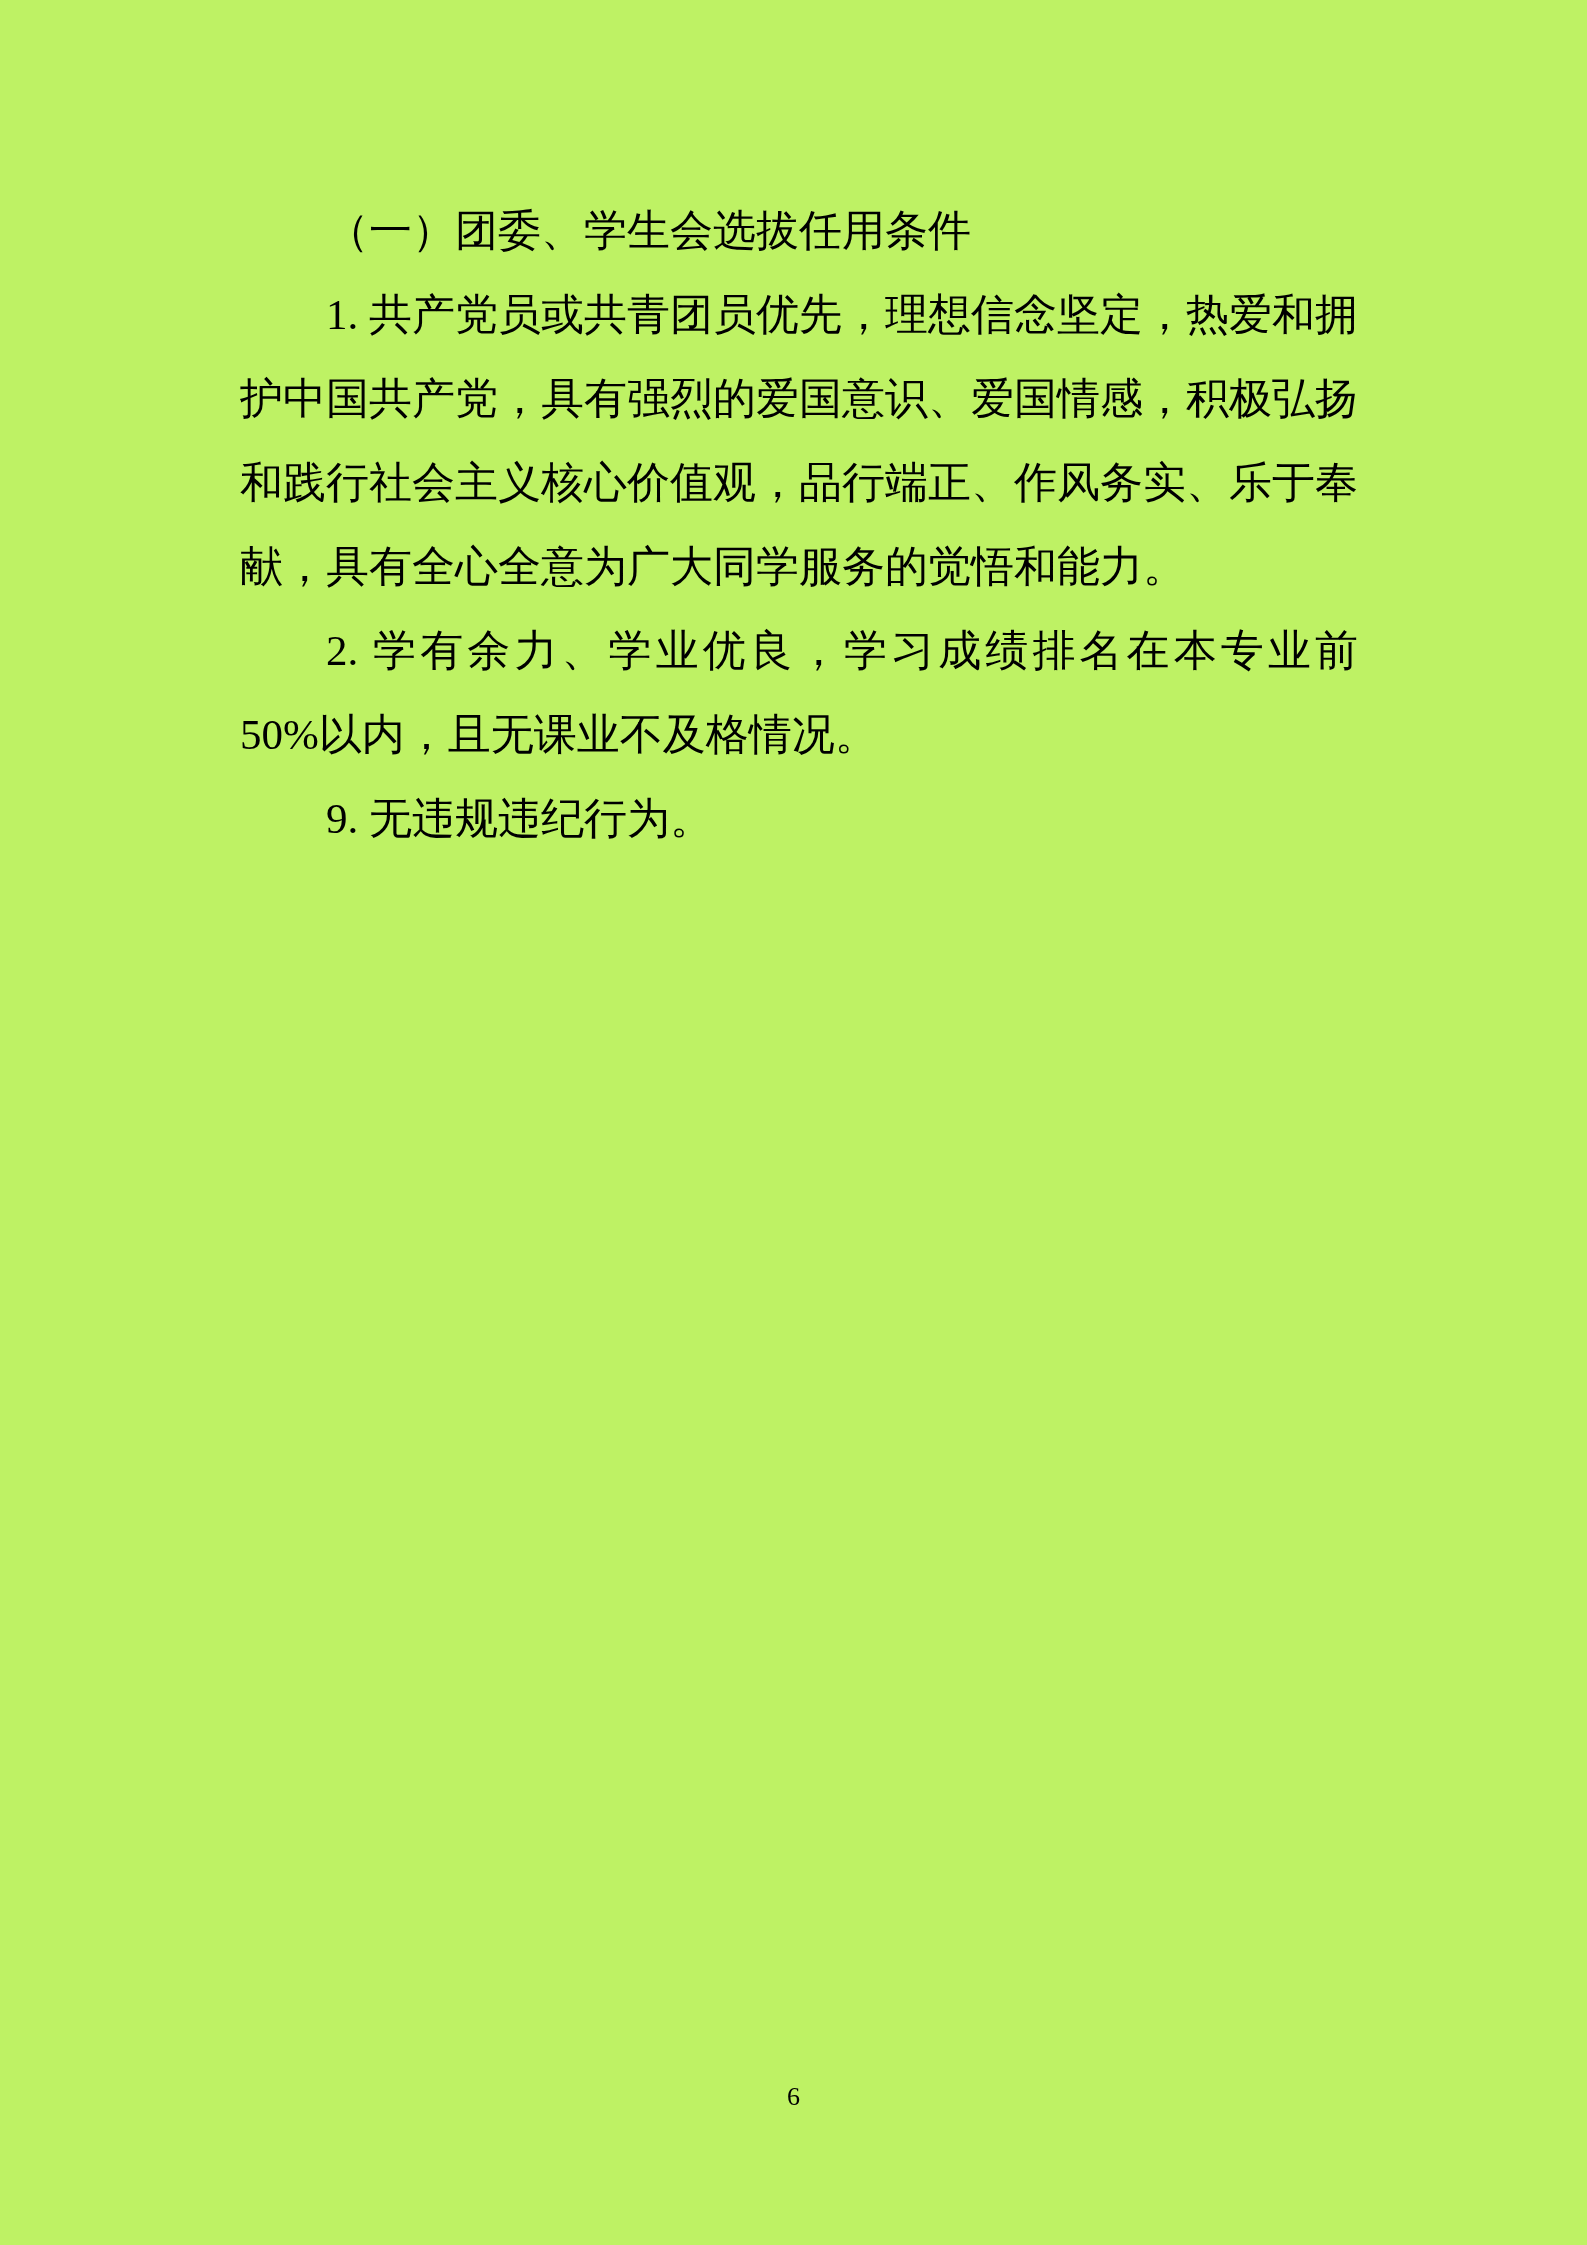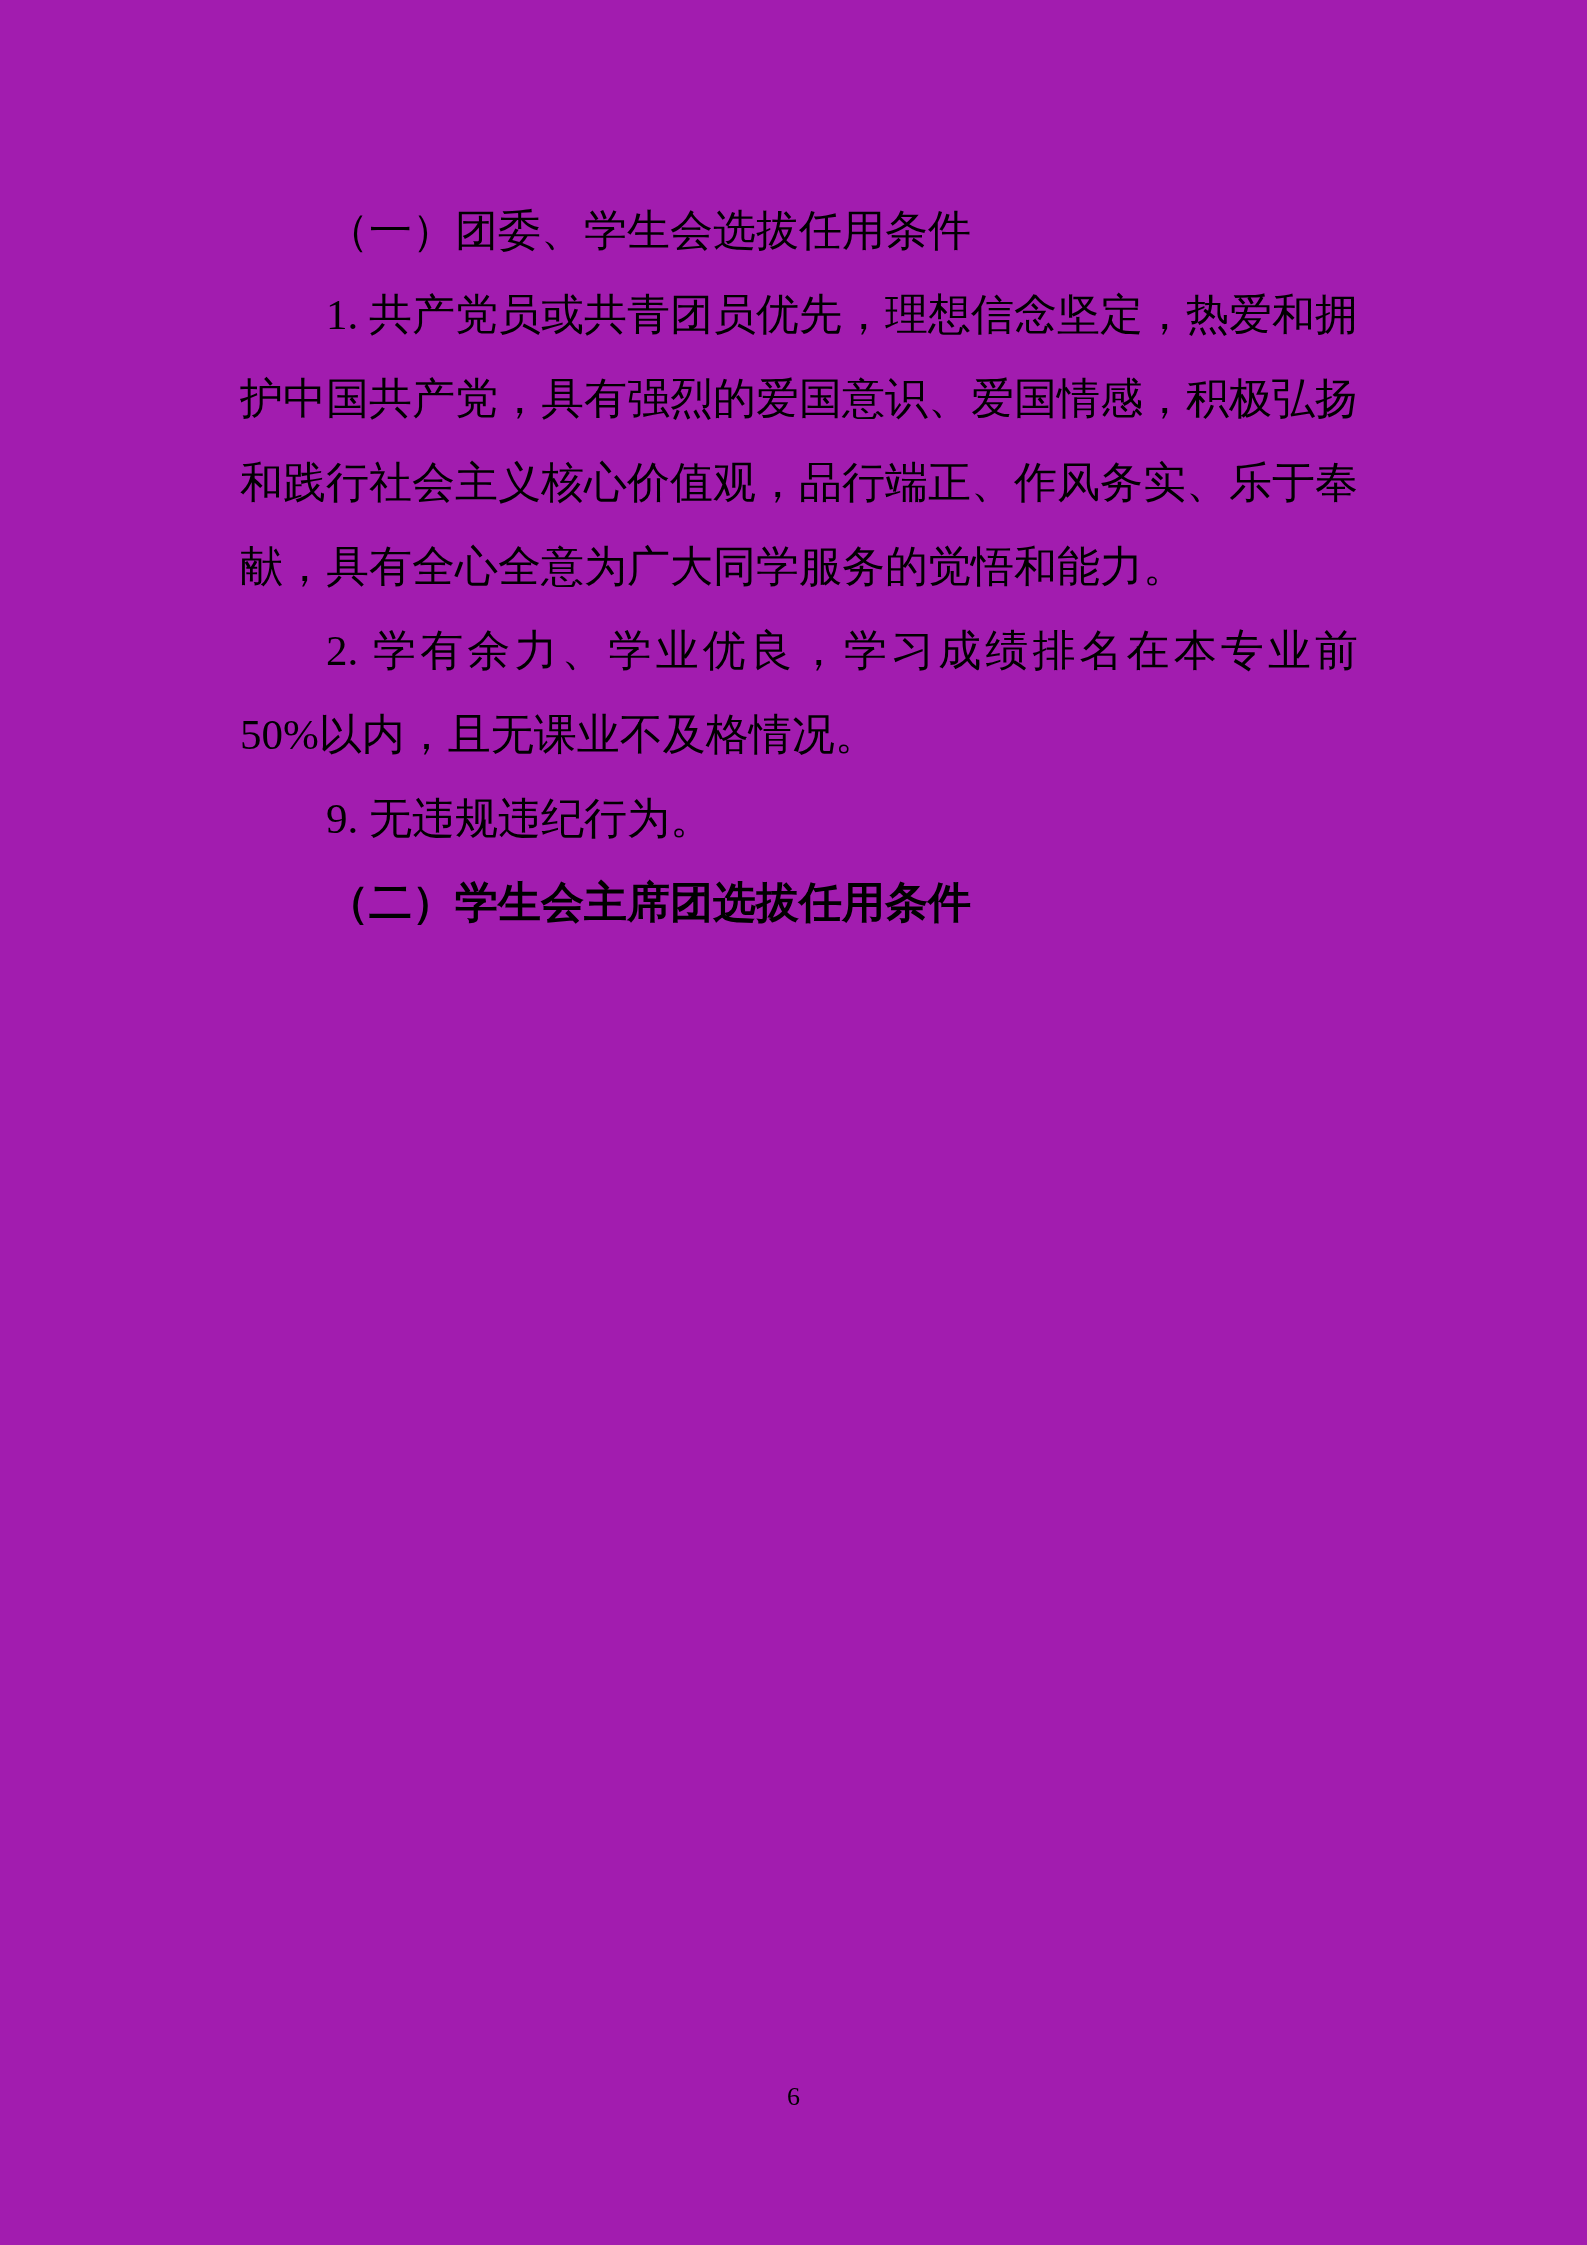--- a/index.html
+++ b/index.html
@@ -4,21 +4,21 @@
 <style>
   html, body {
     margin: 0;
     padding: 0;
     background: #ffffff;
   }
   .page {
     position: relative;
     width: 1587px;
     height: 2245px;
-    background: #a21caf;
+    background: #bef264;
     color: #000000;
     font-family: "Liberation Serif", serif;
     overflow: hidden;
   }
   .content {
     position: absolute;
     left: 240px;
     top: 189px;
     width: 1118px;
     font-size: 43px;
@@ -49,16 +49,15 @@
 </head>
 <body>
 
 <div class="page">
   <main class="content" id="doc-content">
 
   <p class="role-section-heading weight-normal">（一）团委、学生会选拔任用条件</p>
       <p class="role-body weight-normal">1. 共产党员或共青团员优先，理想信念坚定，热爱和拥护中国共产党，具有强烈的爱国意识、爱国情感，积极弘扬和践行社会主义核心价值观，品行端正、作风务实、乐于奉献，具有全心全意为广大同学服务的觉悟和能力。</p>
       <p class="role-body weight-normal">2. 学有余力、学业优良，学习成绩排名在本专业前 50%以内，且无课业不及格情况。</p>
       <p class="role-body weight-normal">9. 无违规违纪行为。</p>
-      <p class="role-section-heading weight-bold">（二）学生会主席团选拔任用条件</p>
     </main>
   <footer class="page-footer">6</footer>
 </div>
 
 </body></html>

